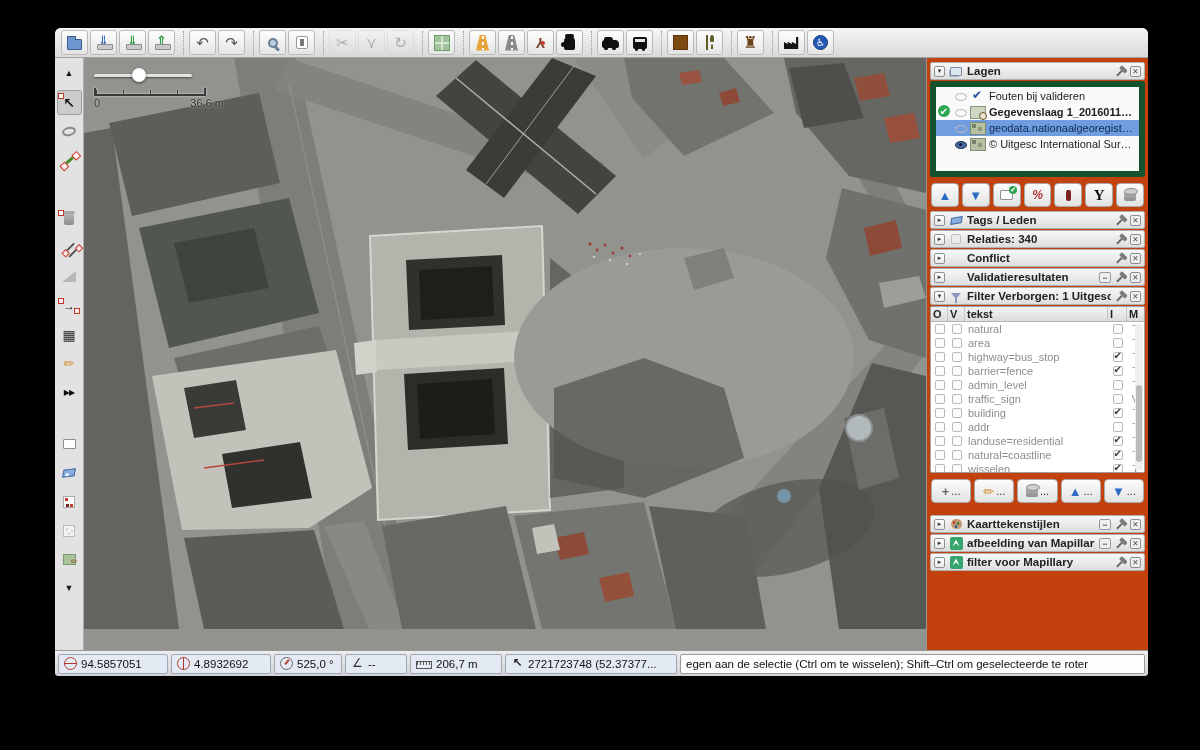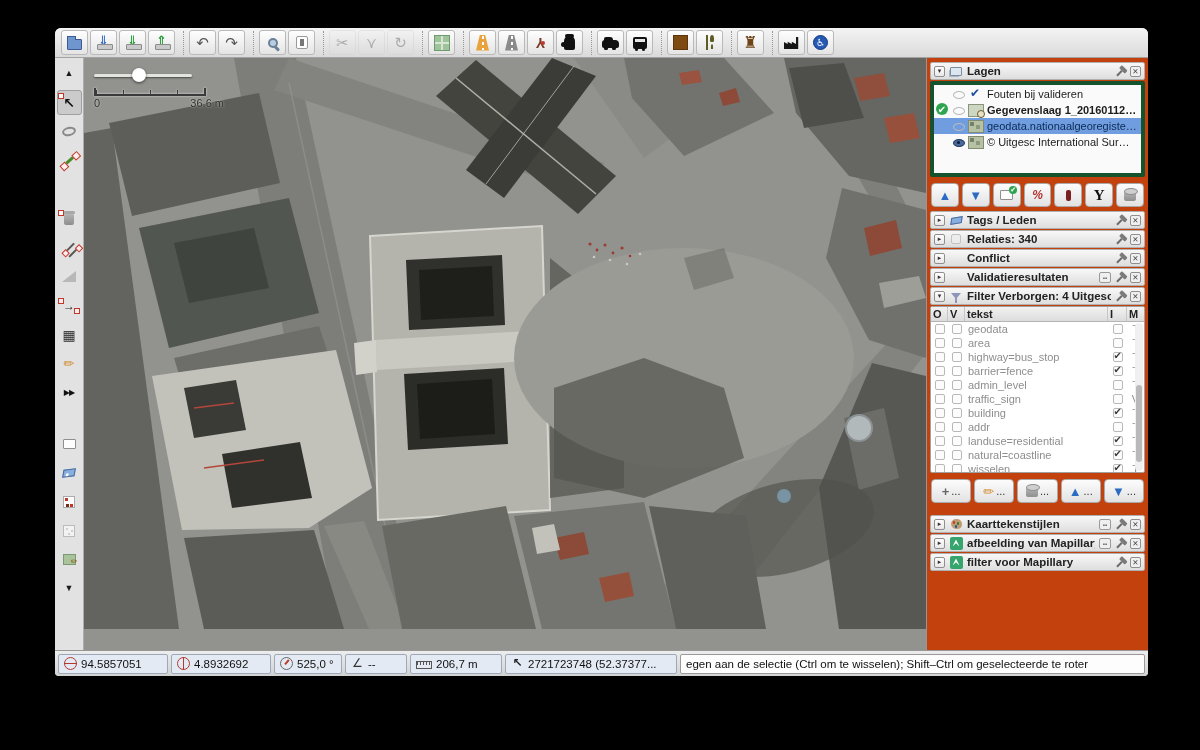--- a/index.html
+++ b/index.html
@@ -145,21 +145,21 @@
   .pi-valid{font-size:12px;color:#1f4f9e;font-weight:bold;}
   .pi-filter{width:0;height:0;border-left:5px solid transparent;border-right:5px solid transparent;border-top:6px solid #8d96ba;position:relative;}
   .pi-filter::after{content:"";position:absolute;left:-1px;top:-1px;width:2px;height:5px;background:#8d96ba;}
   .pi-palette{width:11px;height:10px;border-radius:50% 50% 45% 55%;background:#c09a72;position:relative;}
   .pi-palette::before{content:"";position:absolute;left:2px;top:2px;width:2.5px;height:2.5px;border-radius:50%;background:#c0392b;
     box-shadow:4px 1px 0 #2e7d32,2px 4px 0 #1a56a8;}
   .pi-mapillary{width:13px;height:13px;background:#35a56d;border-radius:2px;position:relative;}
   .pi-mapillary::before{content:"";position:absolute;left:3px;top:3px;width:7px;height:7px;background:#fff;
     clip-path:polygon(0 100%,50% 0,100% 100%,50% 55%);}
   
-  .llist{height:96px;flex:none;background:#fafafa;border:4px solid #14532d;border-radius:2px;overflow:hidden;padding:1px 0;}
+  .llist{height:96px;flex:none;background:#fafafa;border:6px solid #14532d;border-radius:2px;overflow:hidden;padding:1px 0;}
   .lrow{height:16px;display:flex;align-items:center;gap:3px;padding:0 2px;white-space:nowrap;}
   .lrow.sel{background:#6f9ddf;}
   .lrow.sel .lname{color:#0c2a55;}
   .lcol{width:13px;height:12px;flex:none;position:relative;}
   .lcol.act.on::before{content:"✔";position:absolute;left:0;top:-1px;font-size:10px;color:#fff;background:#2da44e;border-radius:50%;
     width:12px;height:12px;display:flex;align-items:center;justify-content:center;font-weight:bold;}
   .lcol.eye::before{content:"";position:absolute;left:1px;top:3px;width:10px;height:6px;border:1px solid #b9b9b9;border-radius:50%;}
   .lcol.eye.on::before{border-color:#243a5e;background:#4a6a9c;}
   .lcol.eye.on::after{content:"";position:absolute;left:5px;top:5px;width:3px;height:3px;border-radius:50%;background:#0c1c3a;}
   .licon{width:16px;height:13px;flex:none;}
@@ -569,42 +569,42 @@
             <span class="pin"></span>
             <span class="pclose">✕</span>
           </div>
         </div>
 
       <div class="phead">
         <span class="ph-btn down"></span>
         <span class="pic">
             <span class="pi-filter"></span>
           </span>
-        <span class="ptitle">Filter Verborgen: 4 Uitgesc</span>
+        <span class="ptitle">Filter Verborgen: 1 Uitgesc</span>
         <span class="pin"></span>
         <span class="pclose">✕</span>
       </div>
       <div class="ftable">
         <div class="fhead">
           <span class="fc-o">O</span>
           <span class="fc-v">V</span>
           <span class="fc-t">tekst</span>
           <span class="fc-i">I</span>
           <span class="fc-m">M</span>
         </div>
         <div>
 
         <div class="frow">
               <span class="fc-o">
                 <span class="cb"></span>
               </span>
               <span class="fc-v">
                 <span class="cb"></span>
               </span>
-              <span class="ftext">geodata</span>
+              <span class="ftext">natural</span>
               <span class="fc-i">
                 <span class="cb"></span>
               </span>
               <span class="fm">T</span>
             </div>
             <div class="frow">
               <span class="fc-o">
                 <span class="cb"></span>
               </span>
               <span class="fc-v">

